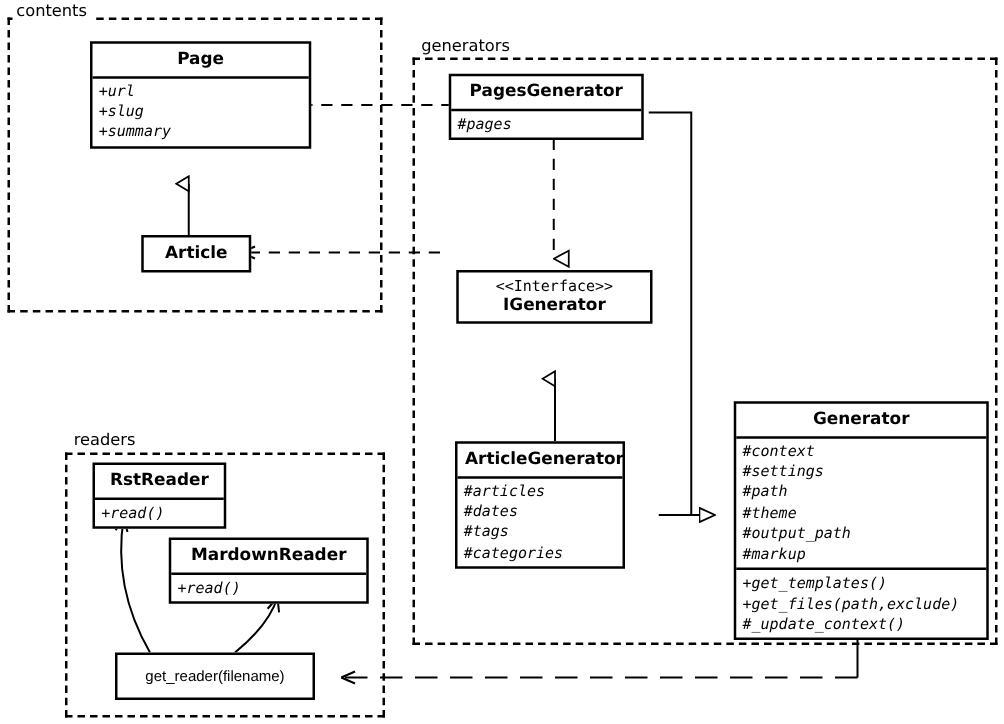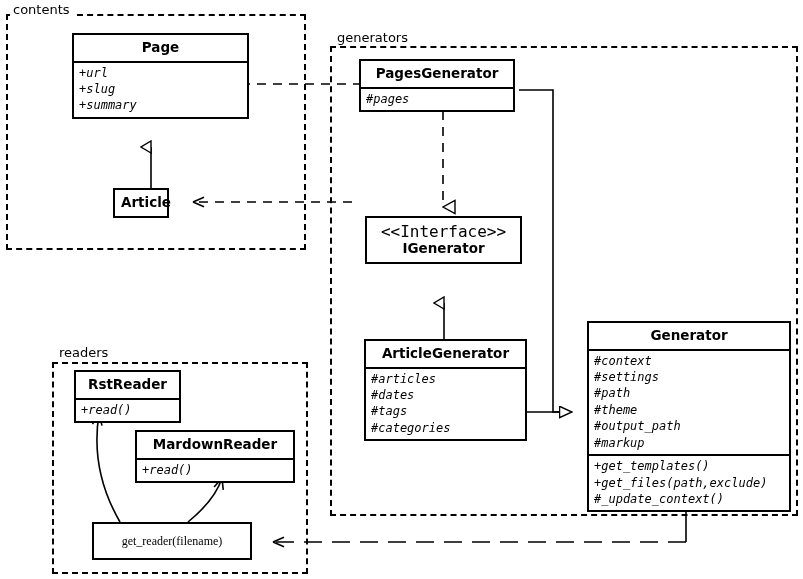--- a/index.html
+++ b/index.html
@@ -43,41 +43,41 @@
     text-align: center;
     font-weight: bold;
     font-size: 13.5px;
     padding: 5px 6px 5px 6px;
     font-family: "DejaVu Sans", sans-serif;
     line-height: 1.15;
   }
   .uml .stereotype {
     display: block;
     font-weight: normal;
-    font-size: 16px;
+    font-size: 12px;
     font-family: "DejaVu Sans Mono", monospace;
   }
   .uml .compartment {
     border-top: 2px solid #000;
     padding: 2px 5px 3px 5px;
   }
   .uml .member {
     font-family: "DejaVu Sans Mono", monospace;
     font-size: 12px;
     line-height: 1.37;
     white-space: nowrap;
     color: #000;
     font-style: italic;
   }
   .plain-node {
     position: absolute;
     border: 2px solid #000;
     background: #ffffff;
     box-sizing: border-box;
-    font-family: Liberation Serif, serif;
+    font-family: Liberation Sans, sans-serif;
     font-size: 12px;
     display: flex;
     align-items: center;
     justify-content: center;
     text-align: center;
   }
   svg.overlay {
     position: absolute;
     left: 0;
     top: 0;
@@ -140,39 +140,39 @@
 
   <div class="uml" style="left:72px; top:33px; width:177px;">
     <div class="title">Page</div>
     <div class="compartment">
       <div class="member">+url</div>
       <div class="member">+slug</div>
       <div class="member">+summary</div>
     </div>
   </div>
 
-  <div class="uml" style="left:113px; top:188px; width:56px;">
+  <div class="uml" style="left:113px; top:188px; width:88px;">
     <div class="title">Article</div>
   </div>
 
   <div class="uml" style="left:359px; top:59px; width:156px;">
     <div class="title">PagesGenerator</div>
     <div class="compartment">
       <div class="member">#pages</div>
     </div>
   </div>
 
   <div class="uml" style="left:365px; top:216px; width:157px;">
     <div class="title">
       <span class="stereotype">&lt;&lt;Interface&gt;&gt;</span>
       <span>IGenerator</span>
     </div>
   </div>
 
-  <div class="uml" style="left:364px; top:339px; width:163px;">
+  <div class="uml" style="left:364px; top:353px; width:136px;">
     <div class="title">ArticleGenerator</div>
     <div class="compartment">
       <div class="member">#articles</div>
       <div class="member">#dates</div>
       <div class="member">#tags</div>
       <div class="member">#categories</div>
     </div>
   </div>
 
   <div class="uml" style="left:587px; top:321px; width:204px;">

